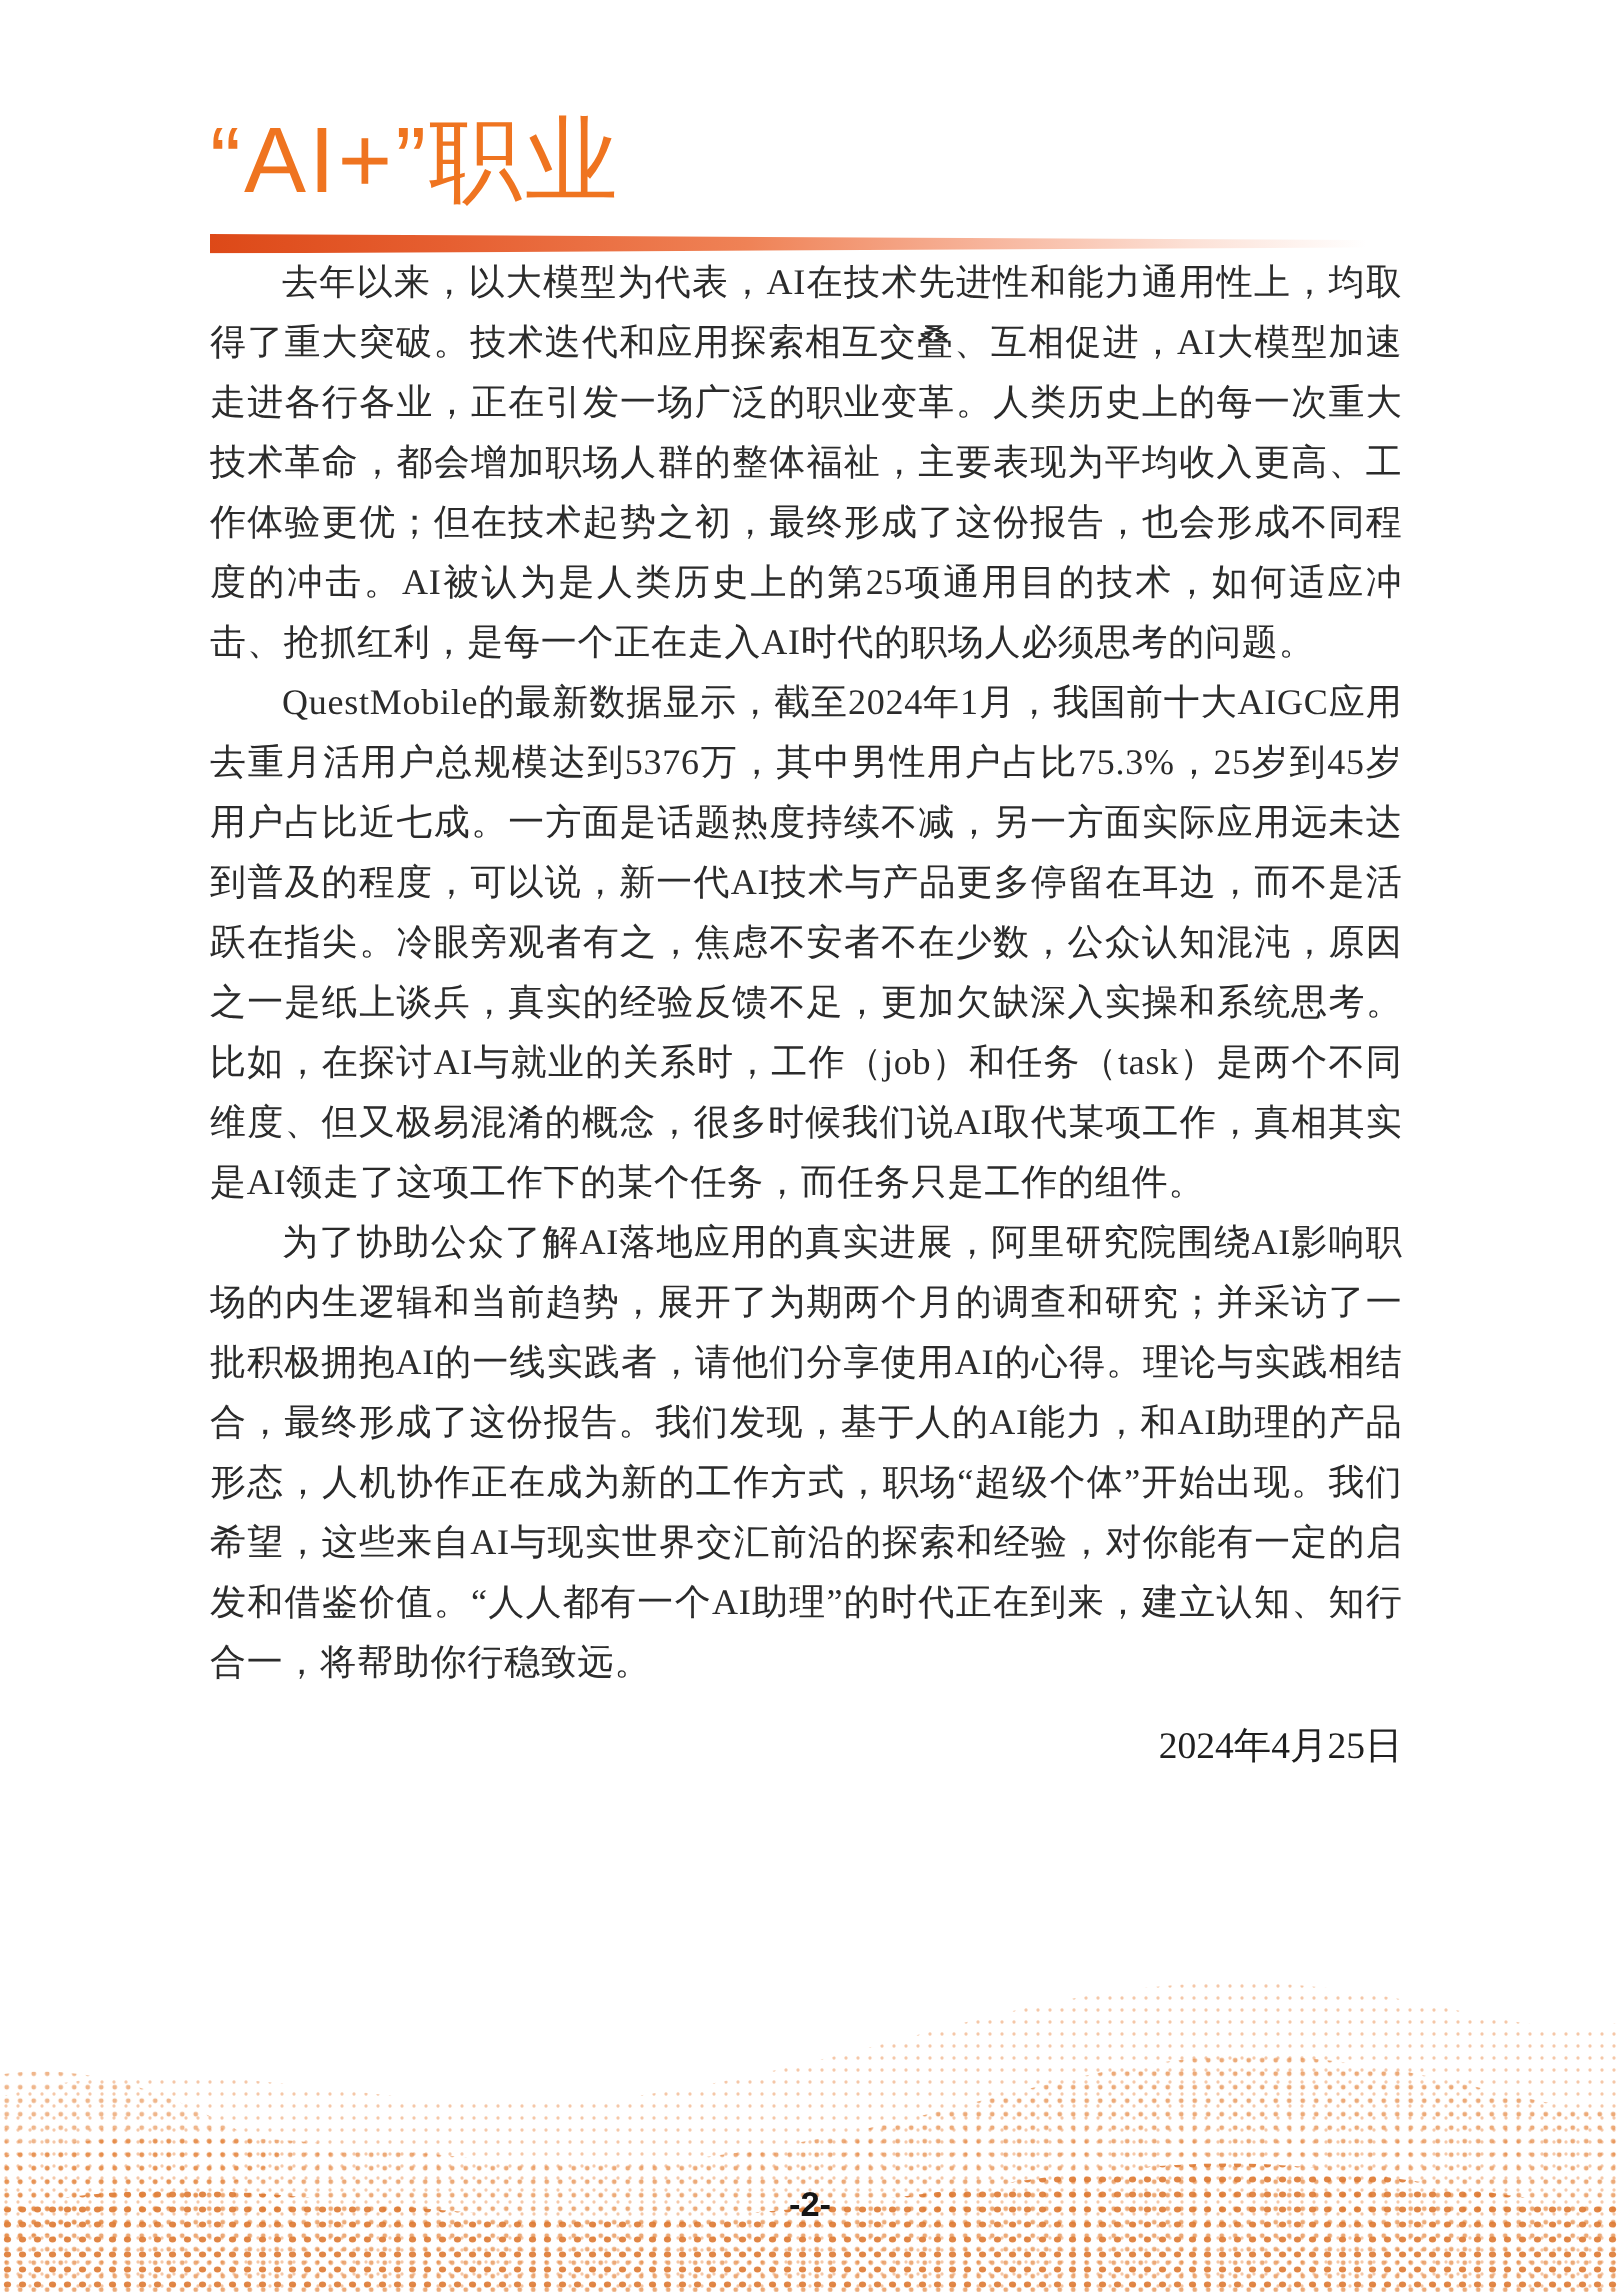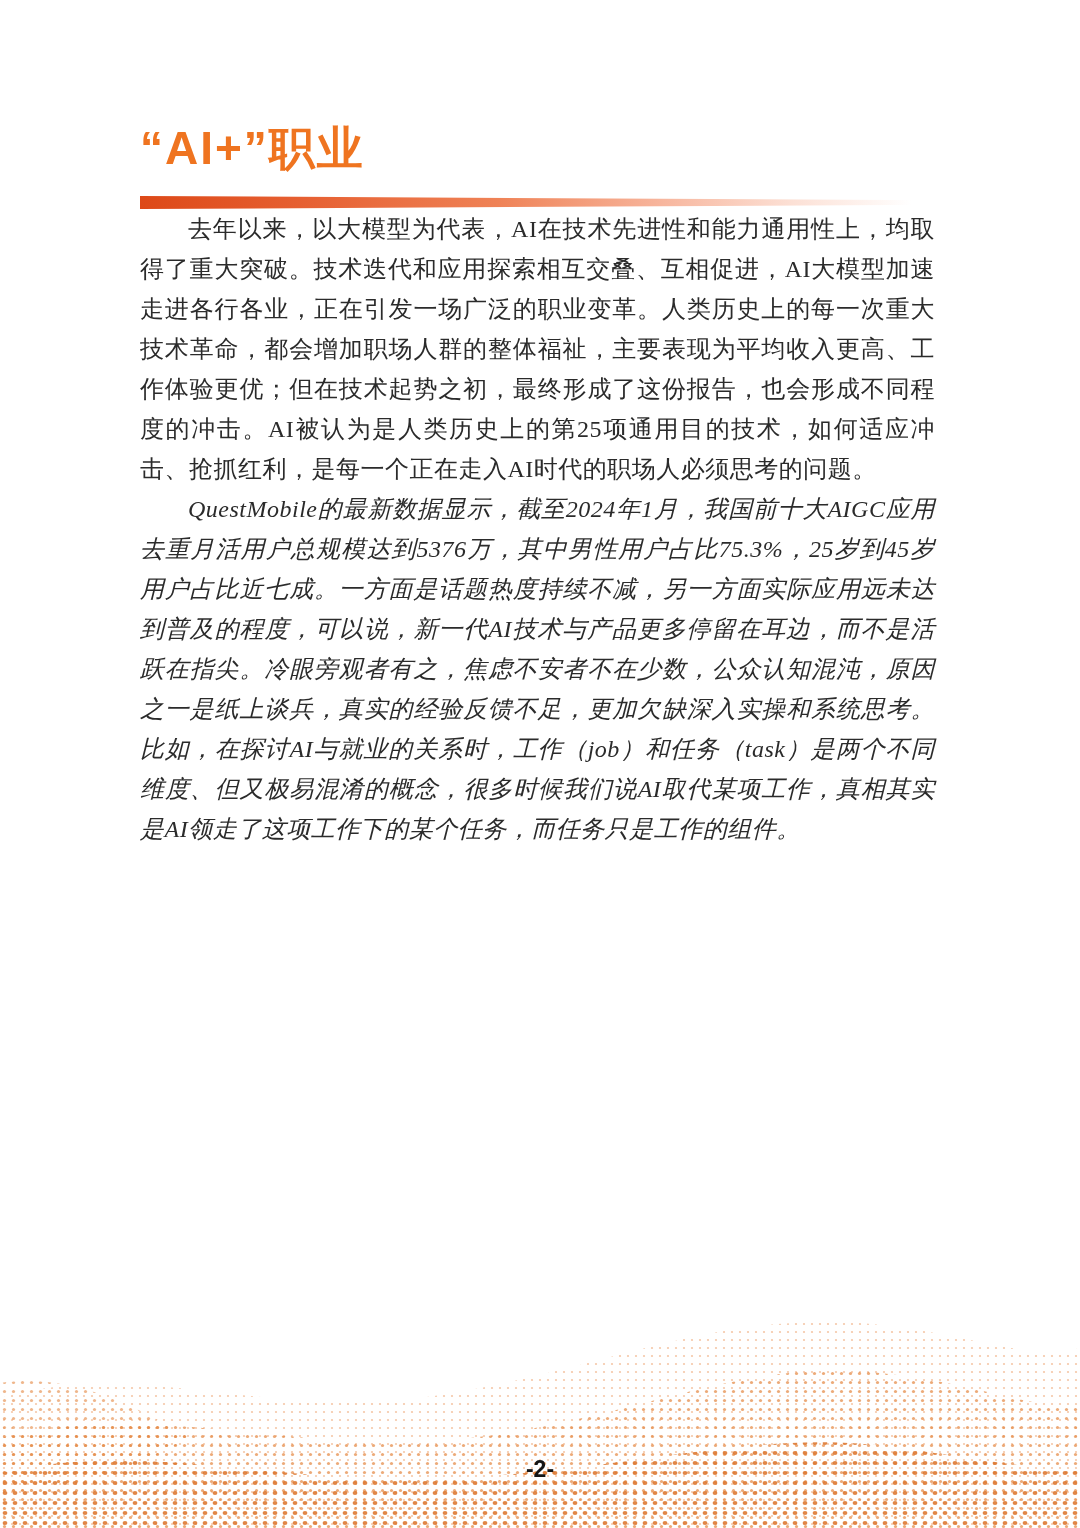--- a/index.html
+++ b/index.html
@@ -13,47 +13,47 @@
   }
   .content {
     position: absolute;
     left: 140px;
     top: 0;
     width: 795px;
     z-index: 2;
   }
   .title {
     font-family: "Liberation Sans", "DejaVu Sans", sans-serif;
-    font-weight: bold;
+    font-weight: normal;
     color: #EF7420;
-    font-size: 46px;
+    font-size: 62px;
     line-height: 80px;
     letter-spacing: 2px;
-    margin-top: 108px;
+    margin-top: 68px;
   }
   .accent-bar {
     margin-top: 8px;
     height: 13px;
     width: 100%;
     background: linear-gradient(90deg,
       #DD4918 0%, #E65F31 20%, #EF8256 45%,
       #F7B49B 65%, #FCE0D5 82%, rgba(255,255,255,0) 97%);
     clip-path: polygon(0 0, 100% 32%, 100% 68%, 0 100%);
   }
   .body-text p {
     margin: 0;
     font-size: 24px;
     line-height: 40px;
     color: #2b2b2b;
     text-align: justify;
     text-indent: 2em;
     letter-spacing: 0.5px;
   }
   .p1 { margin-top: 28px; }
-  .p2 { margin-top: 40px; font-style: italic; }
+  .p2 { margin-top: 40px; }
   .p3 { margin-top: 40px; }
   .date-line {
     margin-top: 16px;
     font-size: 25px;
     line-height: 40px;
     color: #1f1f1f;
     text-align: right;
   }
   .wave-decoration {
     position: absolute;
@@ -85,22 +85,24 @@
 
     <div class="title">
       <div>“AI+”职业</div>
     </div>
 
     <div class="accent-bar"></div>
 
     <div class="body-text">
       <p class="p1">去年以来，以大模型为代表，AI在技术先进性和能力通用性上，均取得了重大突破。技术迭代和应用探索相互交叠、互相促进，AI大模型加速走进各行各业，正在引发一场广泛的职业变革。人类历史上的每一次重大技术革命，都会增加职场人群的整体福祉，主要表现为平均收入更高、工作体验更优；但在技术起势之初，最终形成了这份报告，也会形成不同程度的冲击。AI被认为是人类历史上的第25项通用目的技术，如何适应冲击、抢抓红利，是每一个正在走入AI时代的职场人必须思考的问题。</p>
       <p class="p2">QuestMobile的最新数据显示，截至2024年1月，我国前十大AIGC应用去重月活用户总规模达到5376万，其中男性用户占比75.3%，25岁到45岁用户占比近七成。一方面是话题热度持续不减，另一方面实际应用远未达到普及的程度，可以说，新一代AI技术与产品更多停留在耳边，而不是活跃在指尖。冷眼旁观者有之，焦虑不安者不在少数，公众认知混沌，原因之一是纸上谈兵，真实的经验反馈不足，更加欠缺深入实操和系统思考。比如，在探讨AI与就业的关系时，工作（job）和任务（task）是两个不同维度、但又极易混淆的概念，很多时候我们说AI取代某项工作，真相其实是AI领走了这项工作下的某个任务，而任务只是工作的组件。</p>
+      <p class="p3">为了协助公众了解AI落地应用的真实进展，阿里研究院围绕AI影响职场的内生逻辑和当前趋势，展开了为期两个月的调查和研究；并采访了一批积极拥抱AI的一线实践者，请他们分享使用AI的心得。理论与实践相结合，最终形成了这份报告。我们发现，基于人的AI能力，和AI助理的产品形态，人机协作正在成为新的工作方式，职场“超级个体”开始出现。我们希望，这些来自AI与现实世界交汇前沿的探索和经验，对你能有一定的启发和借鉴价值。“人人都有一个AI助理”的时代正在到来，建立认知、知行合一，将帮助你行稳致远。</p>
     </div>
 
+    <div class="date-line">2024年4月25日</div>
 
   </div>
 
   <svg class="wave-decoration" viewBox="0 0 1080 240" preserveAspectRatio="none" aria-hidden="true">
     <defs>
       <pattern id="dotL" width="10" height="10" patternUnits="userSpaceOnUse">
         <ellipse cx="5" cy="5" rx="2.4" ry="2" fill="#DE7A33"></ellipse>
       </pattern>
       <pattern id="dotM" width="9" height="9" patternUnits="userSpaceOnUse">
         <circle cx="4.5" cy="4.5" r="1.6" fill="#E4853E"></circle>

